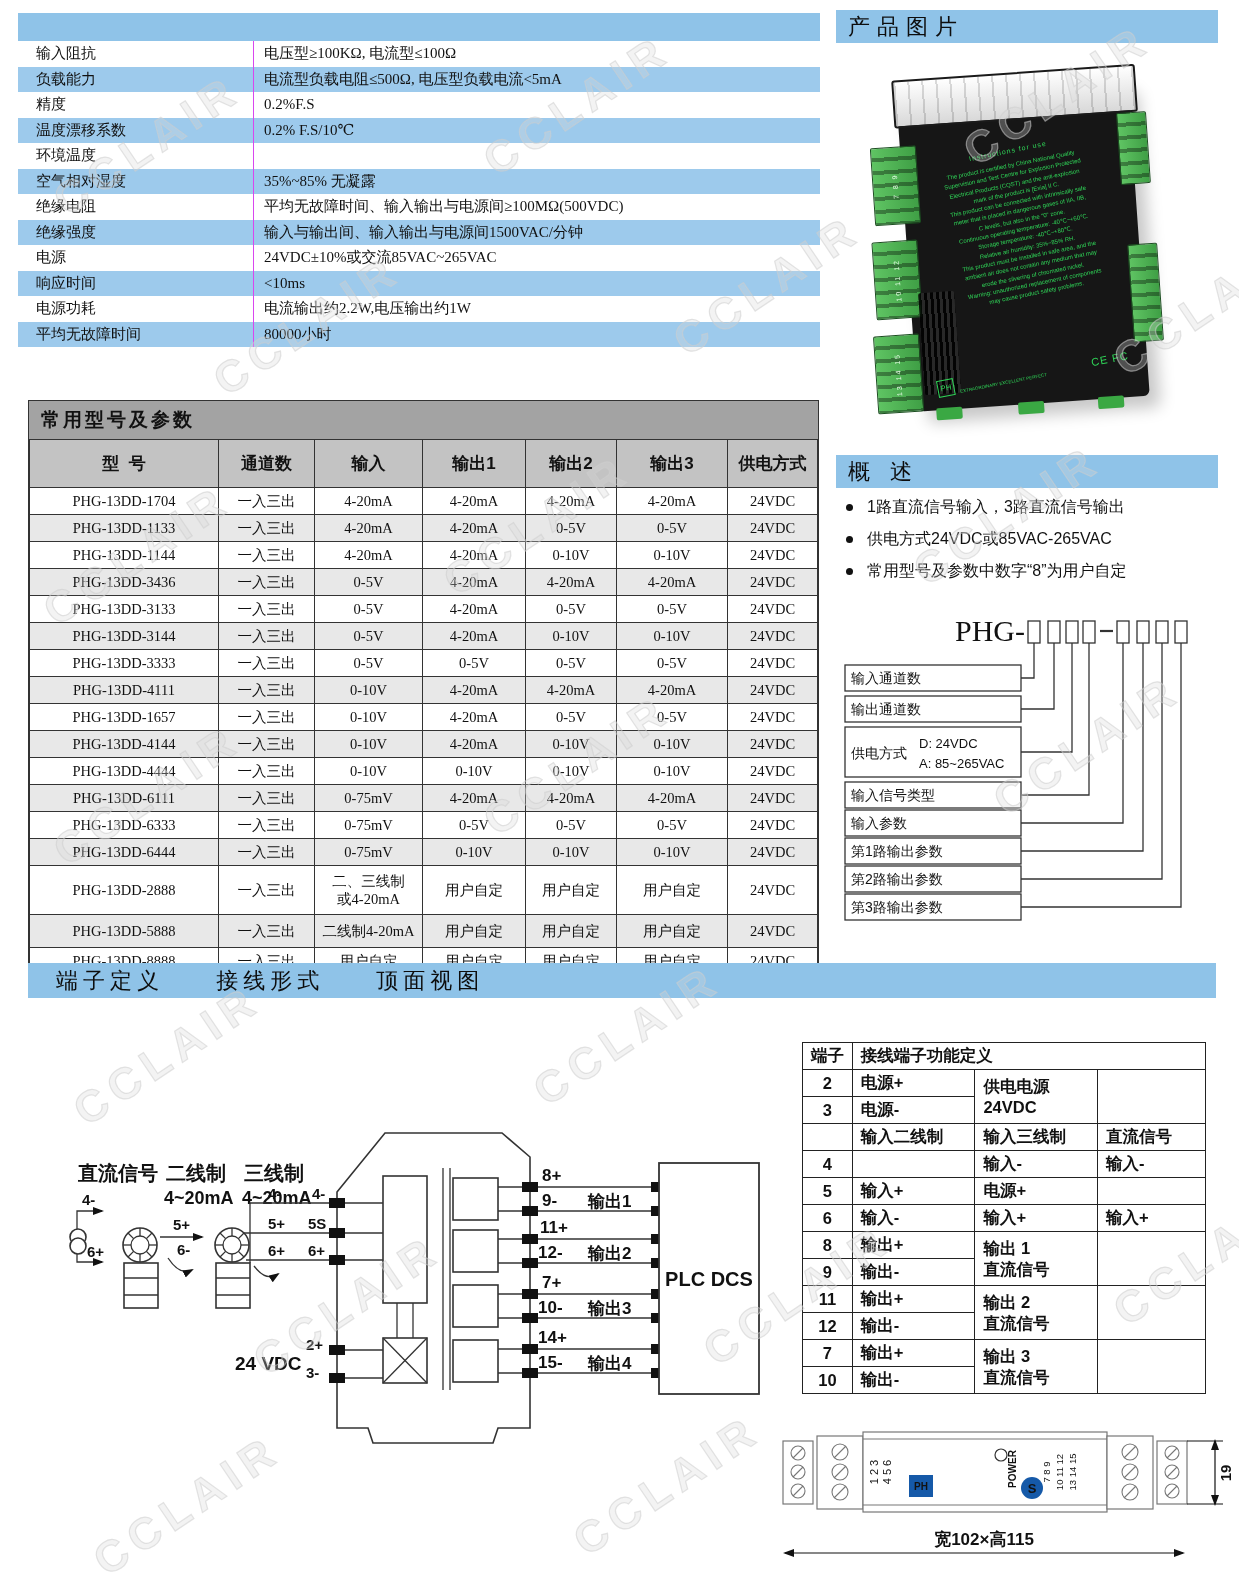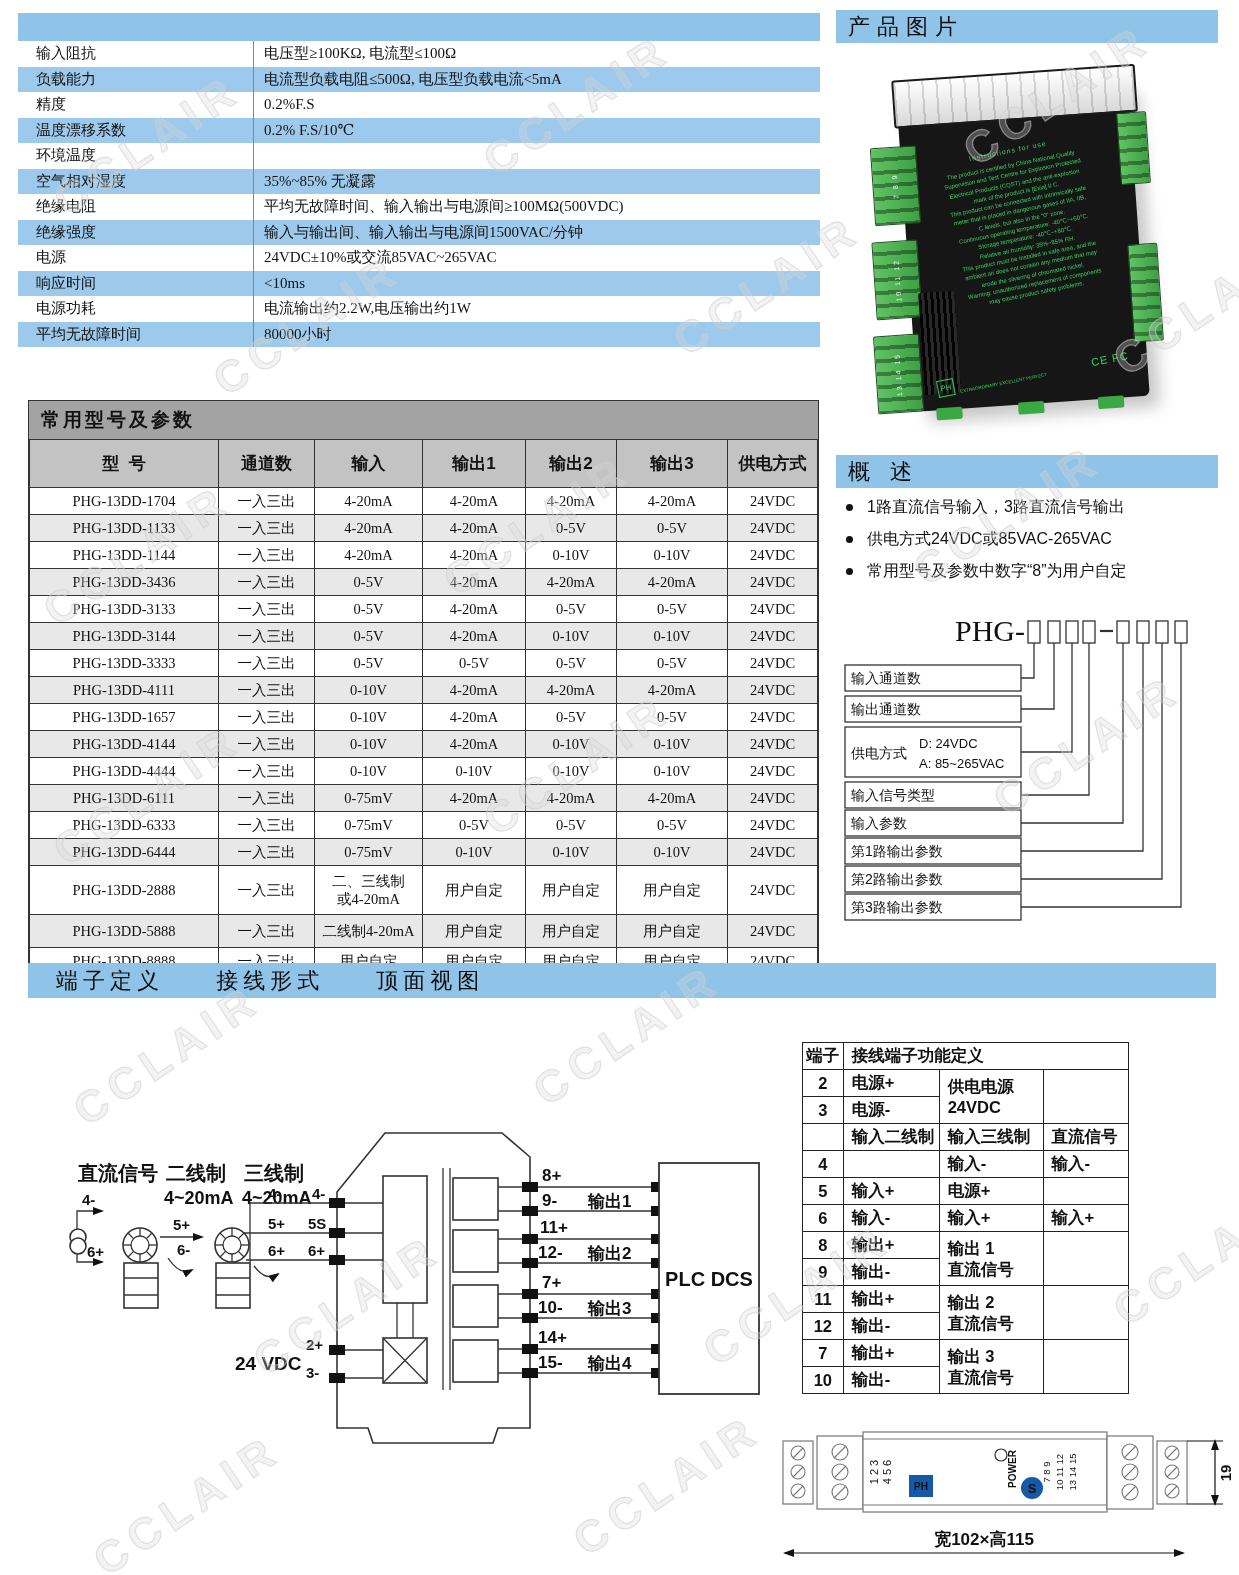--- a/index.html
+++ b/index.html
@@ -74,21 +74,21 @@
   
   svg{font-family:"Liberation Sans","DejaVu Sans",sans-serif;}
   svg text{fill:#111;}
   .ln{stroke:#333;stroke-width:1.3;fill:none;}
   .ln2{stroke:#333;stroke-width:1.6;fill:#fff;}
   .blk{fill:#111;stroke:none;}
   .lbl{font-size:15px;font-weight:bold;}
   .lbl2{font-size:17px;font-weight:bold;}
 
   
-  .tt{position:absolute;left:802px;top:1042px;width:327px;border-collapse:collapse;background:#fff;}
+  .tt{position:absolute;left:802px;top:1042px;width:404px;border-collapse:collapse;background:#fff;}
   .tt td{border:1.5px solid #222;height:27px;font-size:16.5px;font-weight:bold;padding:0 0 0 8px;box-sizing:border-box;}
   .tt td.num{text-align:center;padding:0;}
   .tt td.desc{white-space:pre-line;line-height:1.25;}
 
   .bb-title{letter-spacing:5px;margin-right:46px;}
 </style>
 </head>
 <body>
 
 <div class="page">

